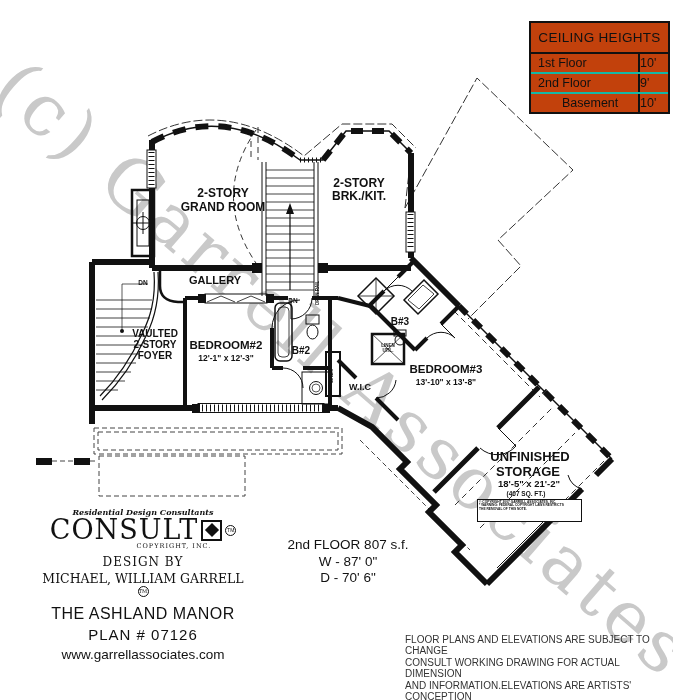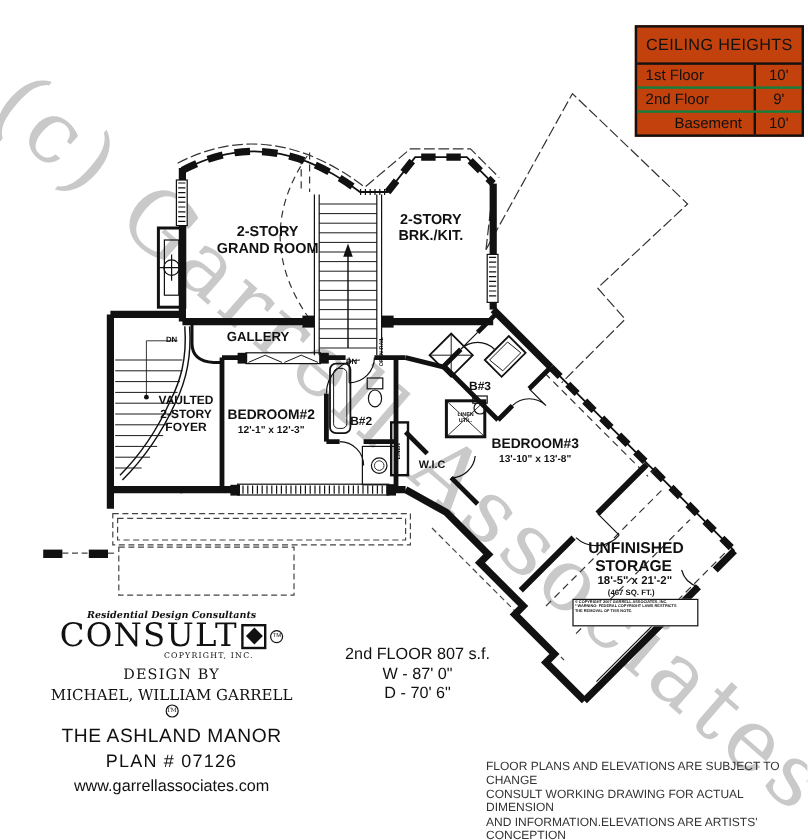--- a/index.html
+++ b/index.html
@@ -5,24 +5,24 @@
   html,body{margin:0;padding:0;background:#fff;}
   .page{position:relative;width:673px;height:700px;background:#ffffff;overflow:hidden;
         font-family:"Liberation Sans",sans-serif;color:#111;}
   .watermark{position:absolute;left:34px;top:44px;transform:rotate(41deg);transform-origin:0 0;
         font-family:"DejaVu Serif",serif;font-size:72px;letter-spacing:5px;color:#c9c9c9;
         white-space:nowrap;z-index:0;}
   svg.plan{position:absolute;left:0;top:0;z-index:1;}
   
   .ceiling{position:absolute;left:529px;top:21px;width:137px;border:2px solid #111;background:#c2410c;z-index:2;}
   .ceiling .t{border-bottom:2px solid #111;text-align:center;font-size:13.5px;padding:7px 2px;letter-spacing:.3px;}
-  .ceiling .row{display:flex;border-bottom:2px solid #15803d;font-size:12.5px;}
+  .ceiling .row{display:flex;border-bottom:2px solid #14b8a6;font-size:12.5px;}
   .ceiling .row:last-child{border-bottom:none;padding-left:24px;}
   .ceiling .lbl{flex:1;padding:2px 7px;border-right:2px solid #111;}
-  .ceiling .val{width:38px;text-align:center;padding:2px 0;}
+  .ceiling .val{width:28px;padding:2px 0;}
   
   .brand{position:absolute;left:40px;top:507px;width:206px;text-align:center;z-index:2;}
   .tagline{font-family:"DejaVu Serif",serif;font-style:italic;font-weight:bold;font-size:8px;}
   .logo-row{display:flex;align-items:center;justify-content:center;gap:3px;margin-top:1px;}
   .garrell{font-family:"DejaVu Serif",serif;font-size:27px;line-height:24px;letter-spacing:1px;}
   .mark{width:17px;height:17px;border:2px solid #111;display:flex;align-items:center;justify-content:center;}
   .mark .d{width:10px;height:10px;background:#111;transform:rotate(45deg);}
   .tm{font-size:5px;border:1px solid #111;border-radius:50%;width:9px;height:9px;line-height:8px;
       display:inline-block;text-align:center;vertical-align:super;}
   .assoc{font-family:"DejaVu Serif",serif;font-size:6.5px;letter-spacing:1px;margin:0 0 0 62px;}

